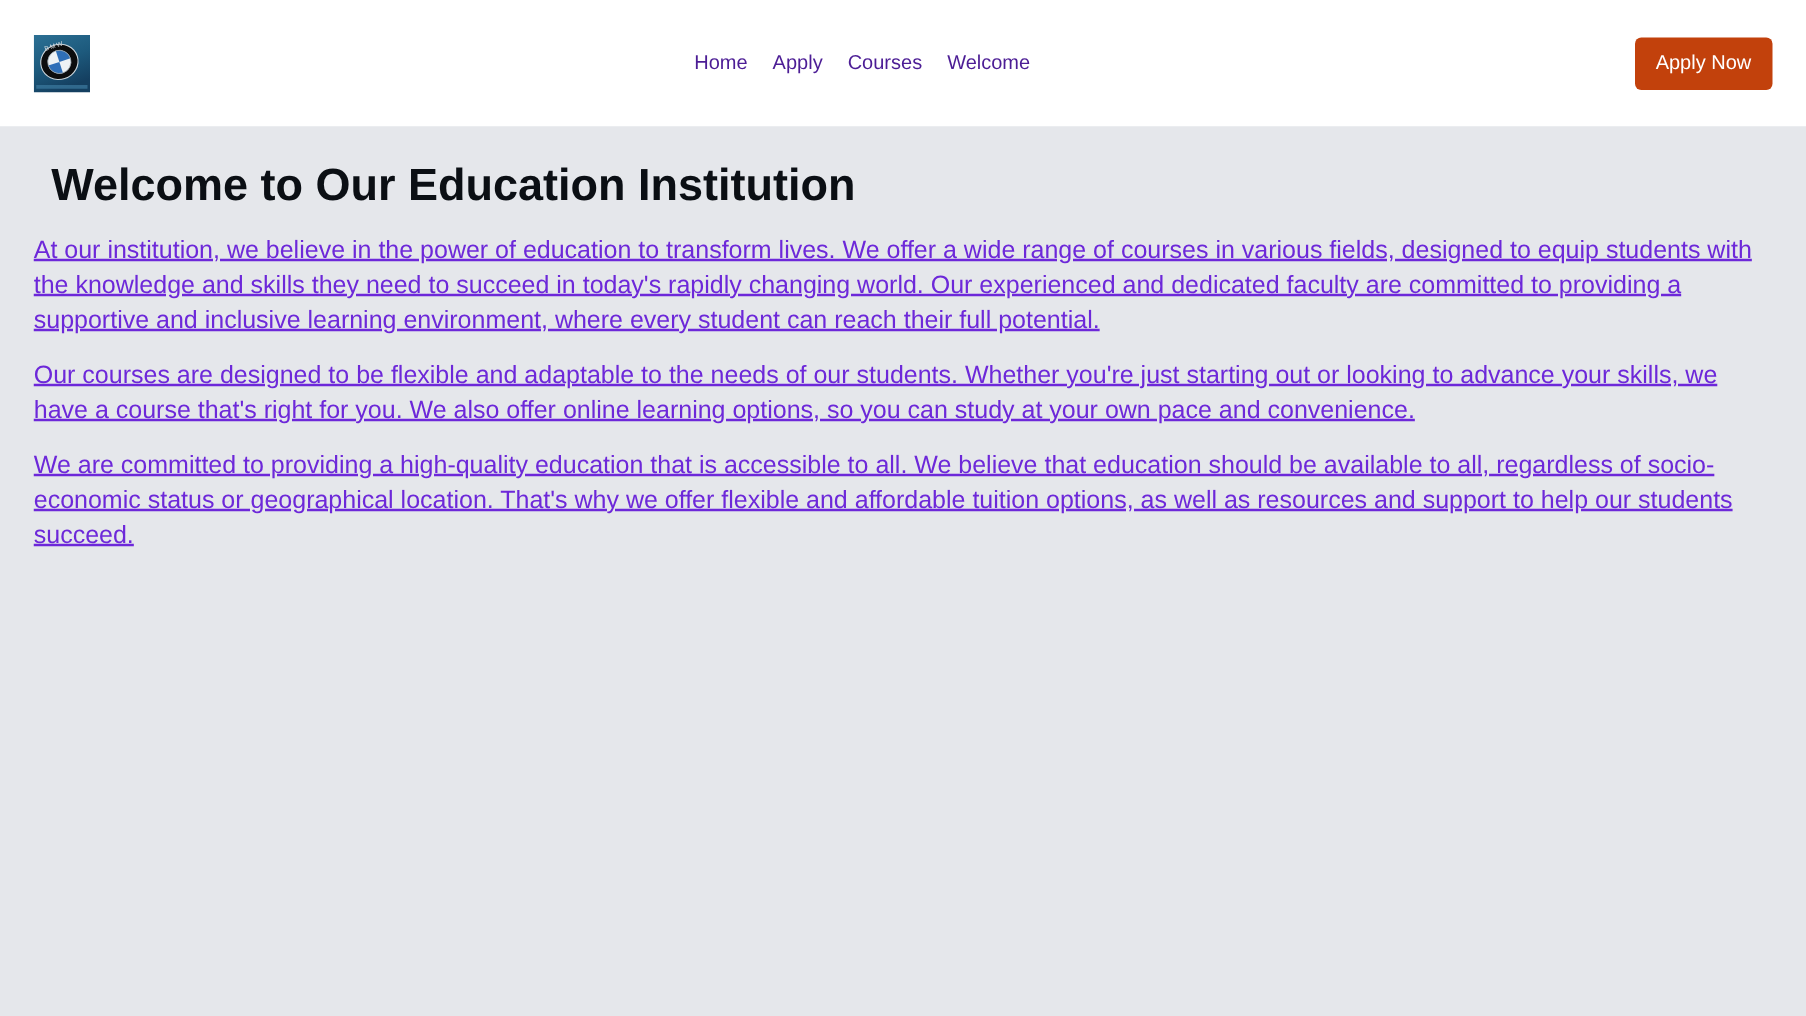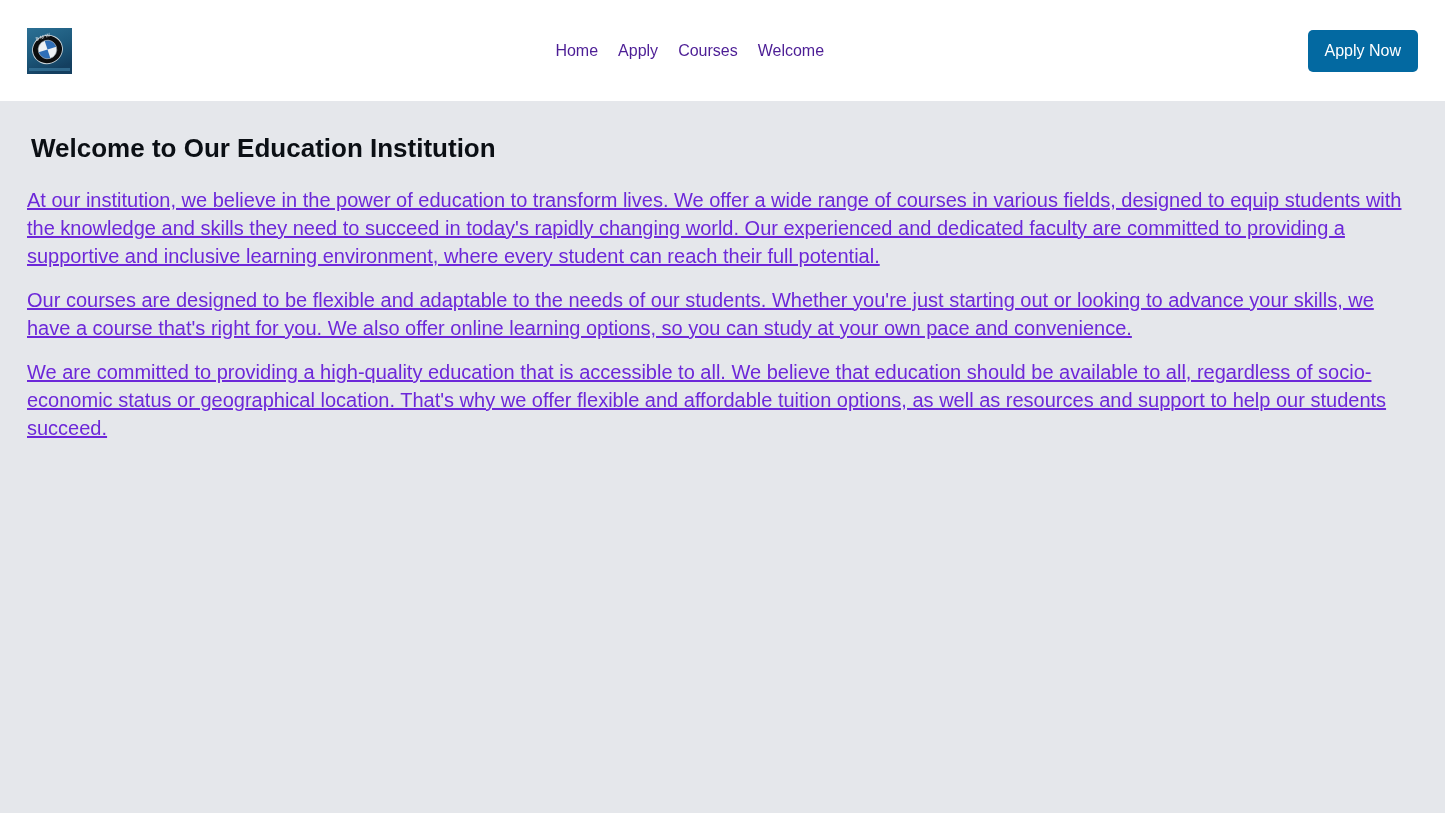--- a/index.html
+++ b/index.html
@@ -36,41 +36,41 @@
   }
   .main-nav a {
     color: #4c1d95;
     text-decoration: none;
     font-size: 16px;
     line-height: 24px;
     cursor: pointer;
   }
 
   .cta-button {
-    background: #0369a1;
+    background: #c2410c;
     color: #ffffff;
     border: none;
     border-radius: 5px;
     padding: 9px 17px;
     font-size: 16px;
     line-height: 24px;
     font-family: "Liberation Sans", sans-serif;
     cursor: pointer;
   }
 
   
   .main-content {
     padding: 29px 27px 27px 27px;
   }
   .page-title {
-    font-size: 26px;
+    font-size: 36px;
     line-height: 36px;
     font-weight: 700;
     color: #0b0f14;
-    margin: 0 0 20px 4px;
+    margin: 0 0 20px 14px;
   }
   .main-content p {
     font-size: 20px;
     line-height: 28px;
     margin: 0 0 16px 0;
     color: #6d28d9;
     text-decoration: underline;
   }
 </style>
 </head>

